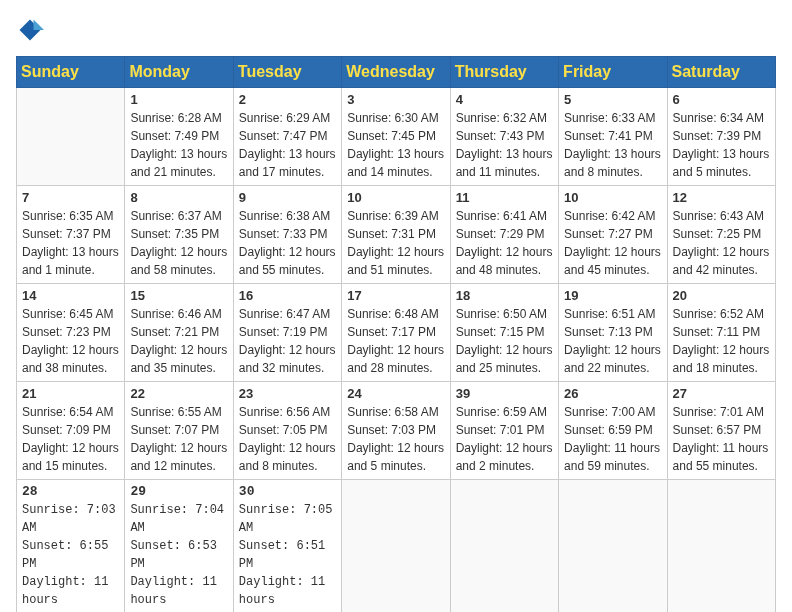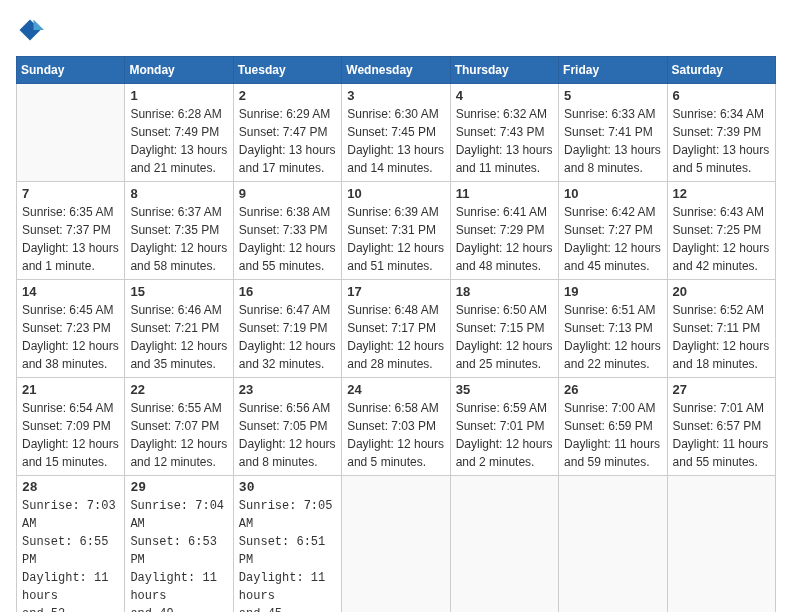--- a/index.html
+++ b/index.html
@@ -46,22 +46,22 @@
       font-size: 15px;
       color: #555;
     }
     .calendar {
       width: 100%;
       border-collapse: collapse;
       border: 1px solid #ccc;
     }
     .calendar th {
       background: #2b6cb0;
-      color: #ffffff;
-      font-size: 12px;
+      color: #fde047;
+      font-size: 16px;
       font-weight: bold;
       padding: 6px 4px;
       text-align: left;
       border: 1px solid #2a5fa0;
     }
     .calendar td {
       vertical-align: top;
       border: 1px solid #ccc;
       padding: 4px 5px;
       font-size: 9.5px;
@@ -218,21 +218,21 @@
         </td>
         <td>
           <span class="day-number">23</span>
           <div class="day-info">Sunrise: 6:56 AM<br>Sunset: 7:05 PM<br>Daylight: 12 hours<br>and 8 minutes.</div>
         </td>
         <td>
           <span class="day-number">24</span>
           <div class="day-info">Sunrise: 6:58 AM<br>Sunset: 7:03 PM<br>Daylight: 12 hours<br>and 5 minutes.</div>
         </td>
         <td>
-          <span class="day-number">35</span>
+          <span class="day-number">39</span>
           <div class="day-info">Sunrise: 6:59 AM<br>Sunset: 7:01 PM<br>Daylight: 12 hours<br>and 2 minutes.</div>
         </td>
         <td>
           <span class="day-number">26</span>
           <div class="day-info">Sunrise: 7:00 AM<br>Sunset: 6:59 PM<br>Daylight: 11 hours<br>and 59 minutes.</div>
         </td>
         <td>
           <span class="day-number">27</span>
           <div class="day-info">Sunrise: 7:01 AM<br>Sunset: 6:57 PM<br>Daylight: 11 hours<br>and 55 minutes.</div>
         </td>

